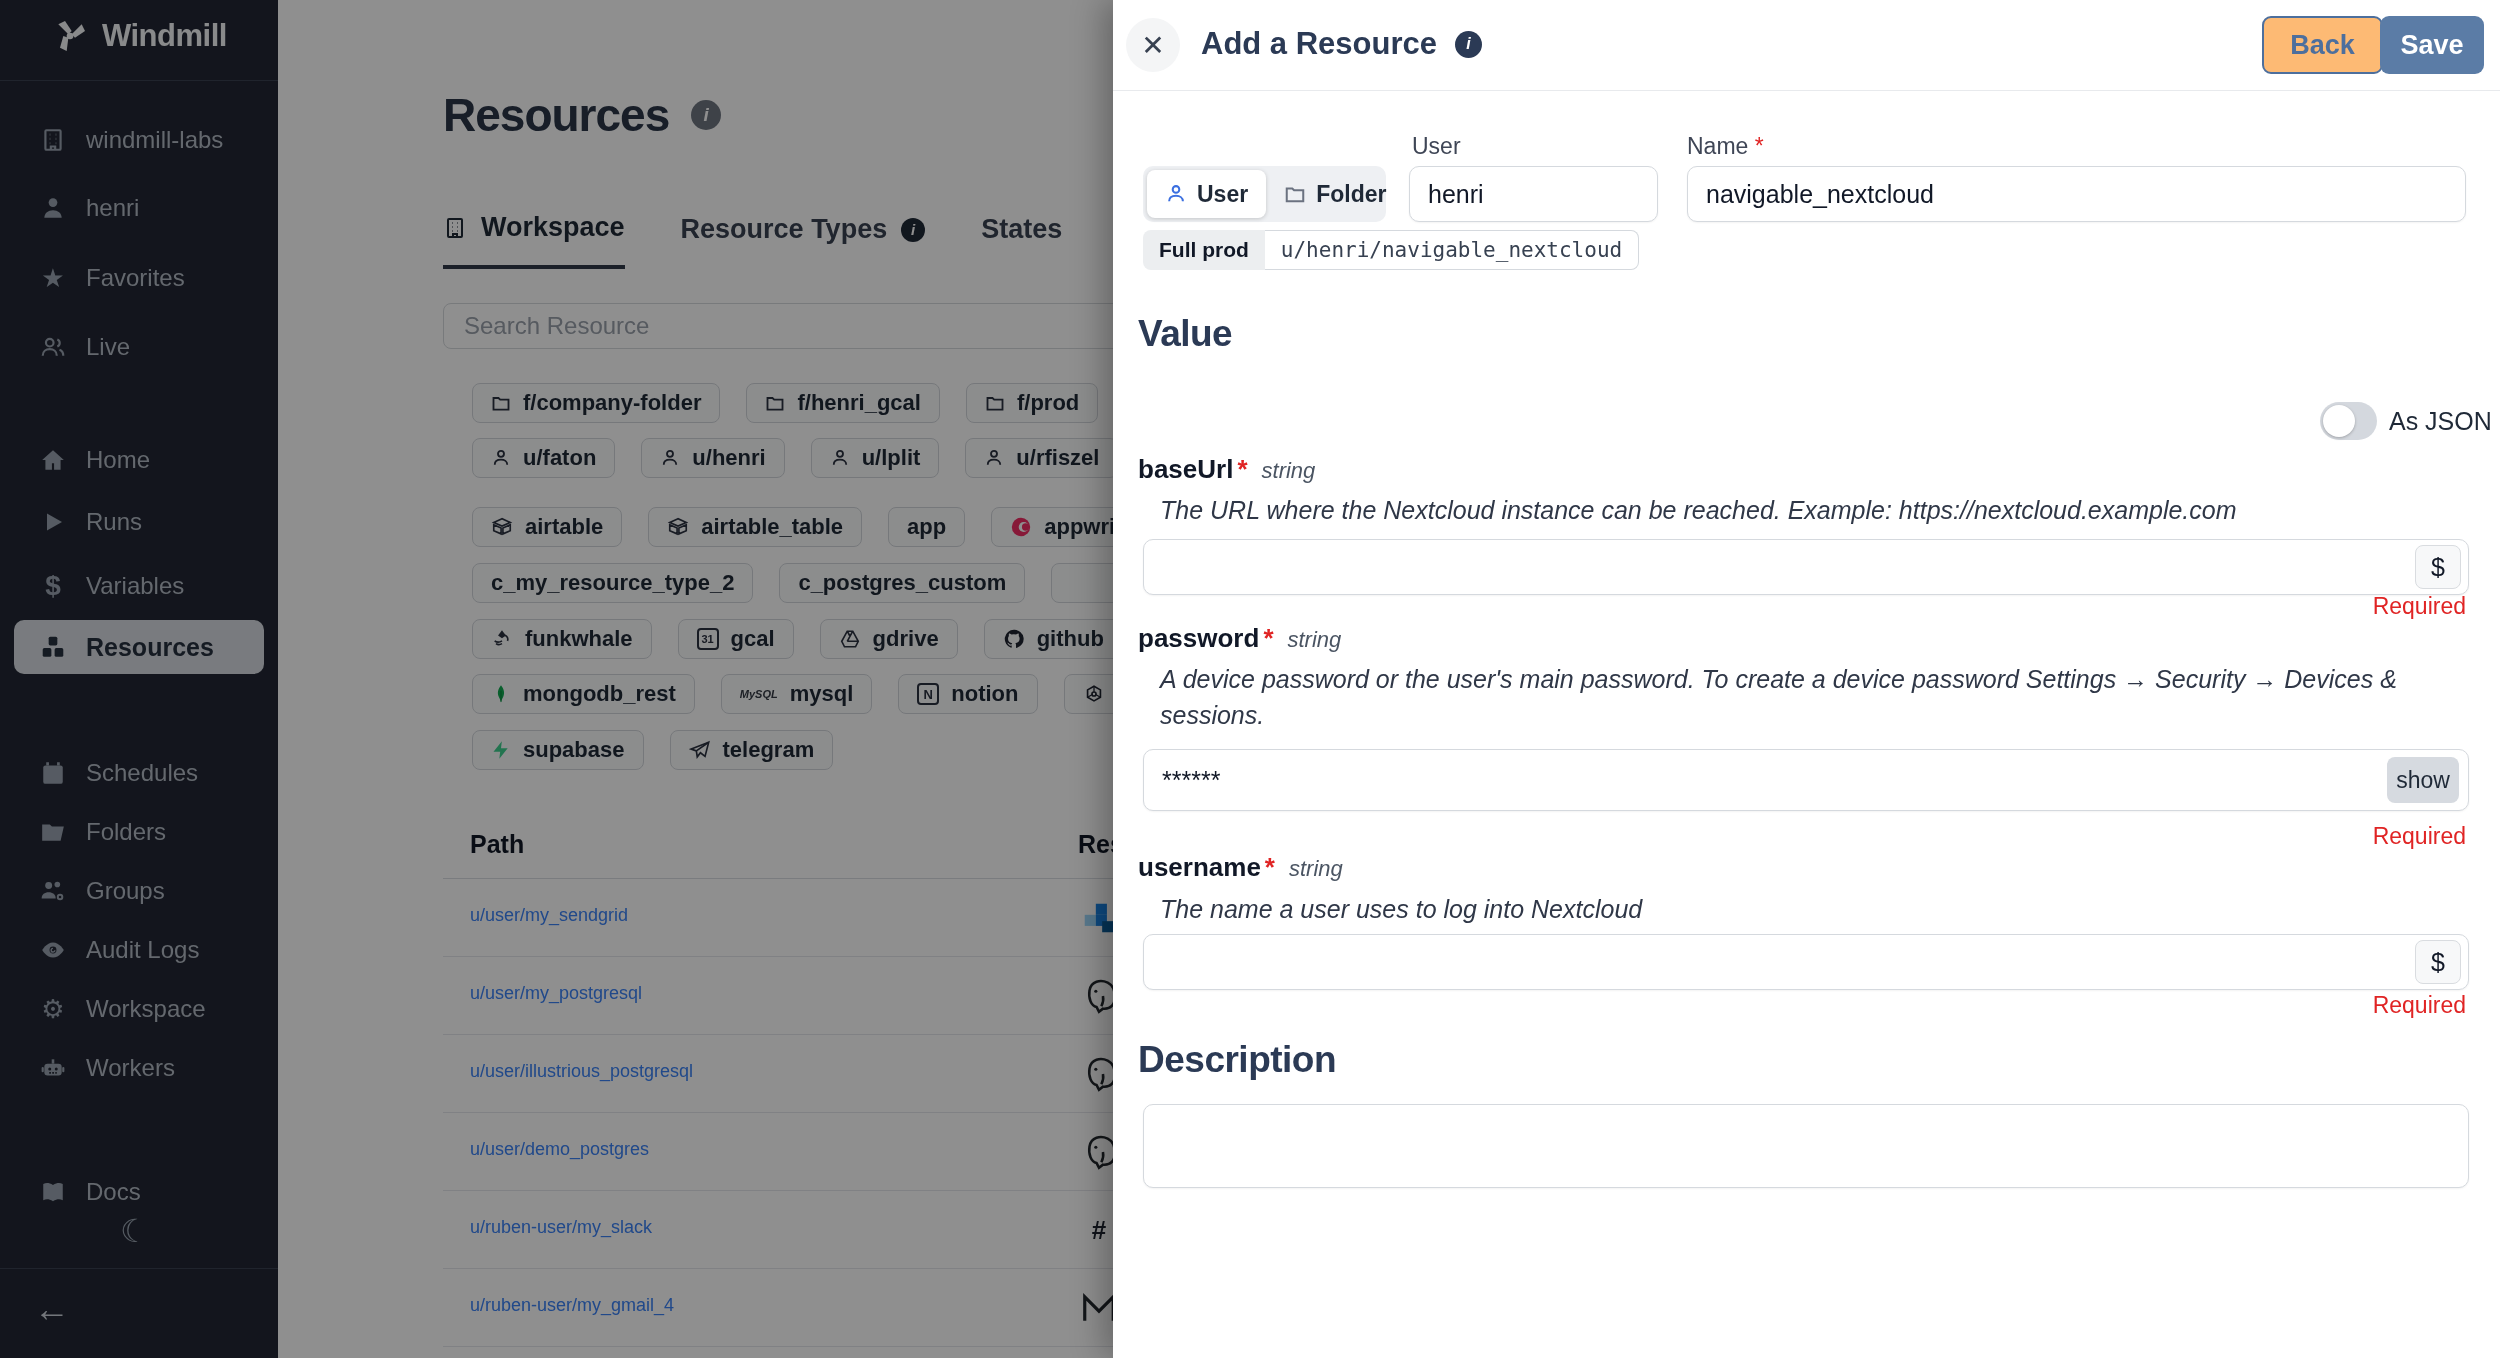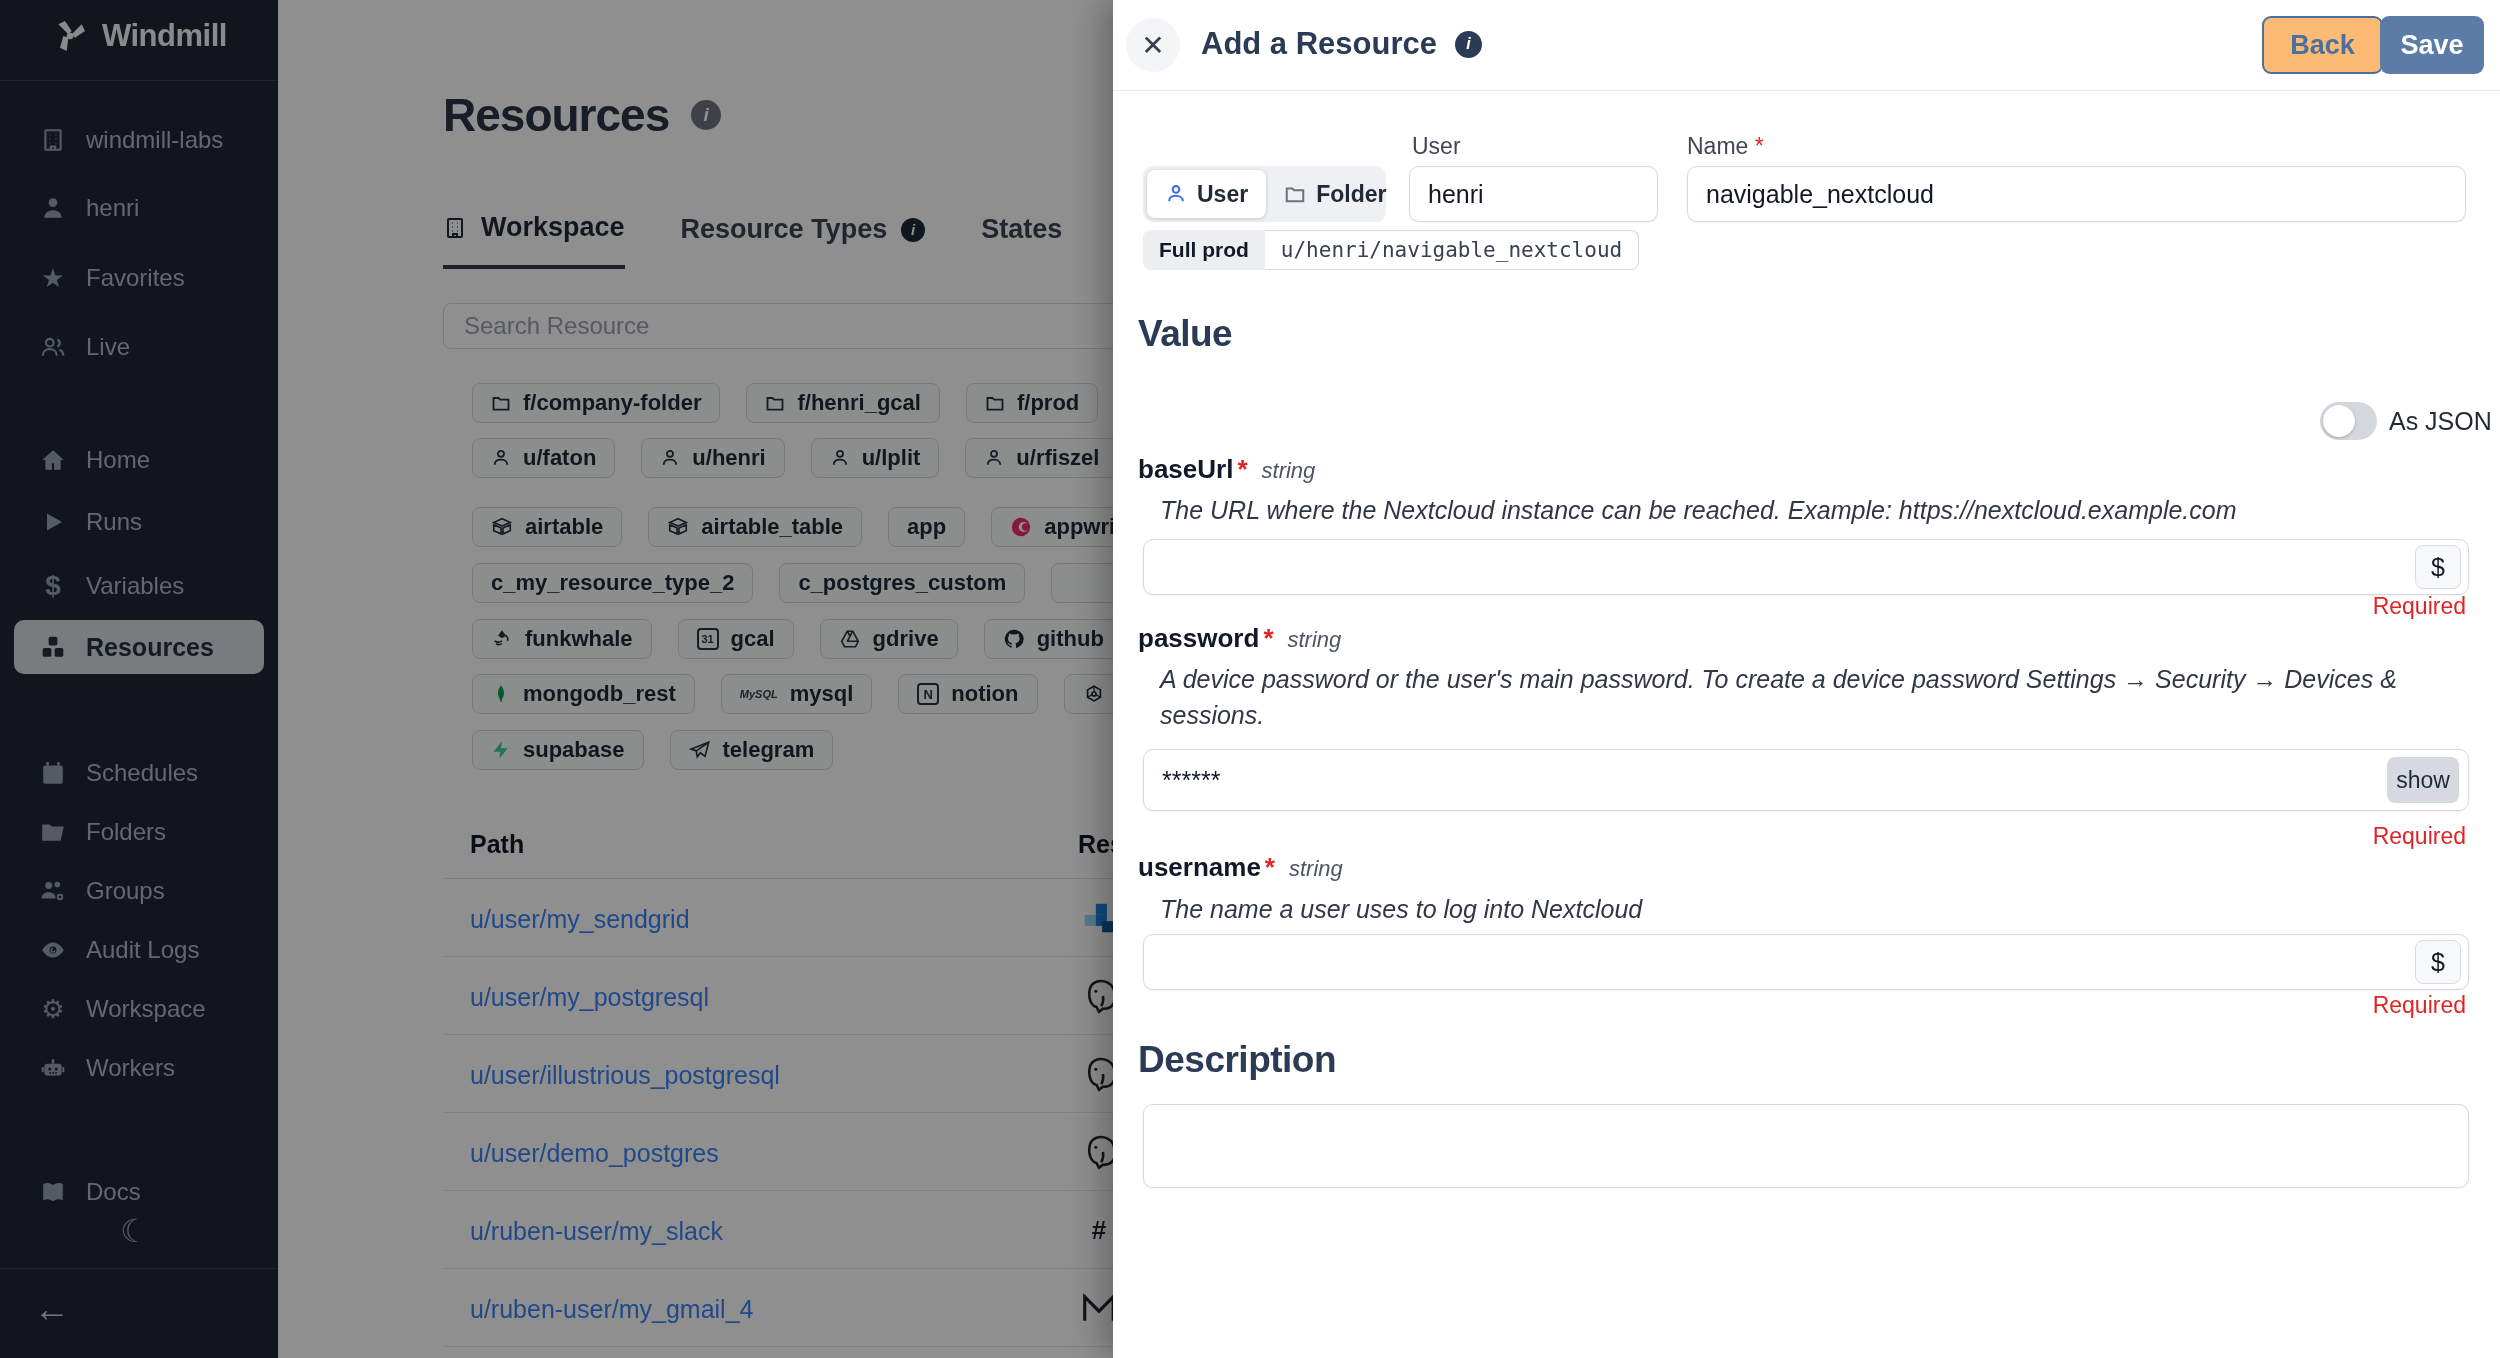--- a/index.html
+++ b/index.html
@@ -39,21 +39,21 @@
   .notion-ic { width:22px; height:22px; border:2px solid #2b3240; border-radius:4px; font-size:13px; font-weight:bold; color:#2b3240; display:flex; align-items:center; justify-content:center; }
   .hash-ic { font-size:26px; font-weight:bold; color:#1f2430; }
 
   .table { position:absolute; left:165px; top:820px; width:2057px; }
   .thead { position:relative; height:58px; }
   .th { font-size:25px; font-weight:bold; color:#111827; }
   .th.path { position:absolute; left:27px; top:10px; }
   .th.rtype { position:absolute; left:635px; top:10px; }
   .tbody { border-top:1px solid #d9dde2; }
   .trow { position:relative; height:78px; border-bottom:1px solid #e5e7eb; }
-  .trow a { position:absolute; left:27px; top:26px; font-size:25px; color:#3b82f6; text-decoration:none; cursor:pointer; }
+  .trow a { position:absolute; left:27px; top:26px; font-size:18px; color:#3b82f6; text-decoration:none; cursor:pointer; }
   .row-ic { position:absolute; left:635px; top:18px; width:42px; height:42px; display:flex; align-items:center; justify-content:center; }
 
   
   .overlay { position:absolute; inset:0; background:rgba(0,0,0,0.44); z-index:5; }
 
   
   .drawer { position:absolute; left:1113px; top:0; width:1387px; height:1358px; background:#fff; z-index:10; box-shadow:-10px 0 30px rgba(0,0,0,0.28); }
   .dr-header { position:relative; height:91px; border-bottom:1px solid #e8eaed; }
   .dr-close { position:absolute; left:13px; top:18px; width:54px; height:54px; border-radius:50%; background:#f4f5f6; border:none; font-size:28px; color:#374151; cursor:pointer; display:flex; align-items:center; justify-content:center; }
   .dr-title-row { position:absolute; left:88px; top:26px; display:flex; align-items:center; gap:18px; }

